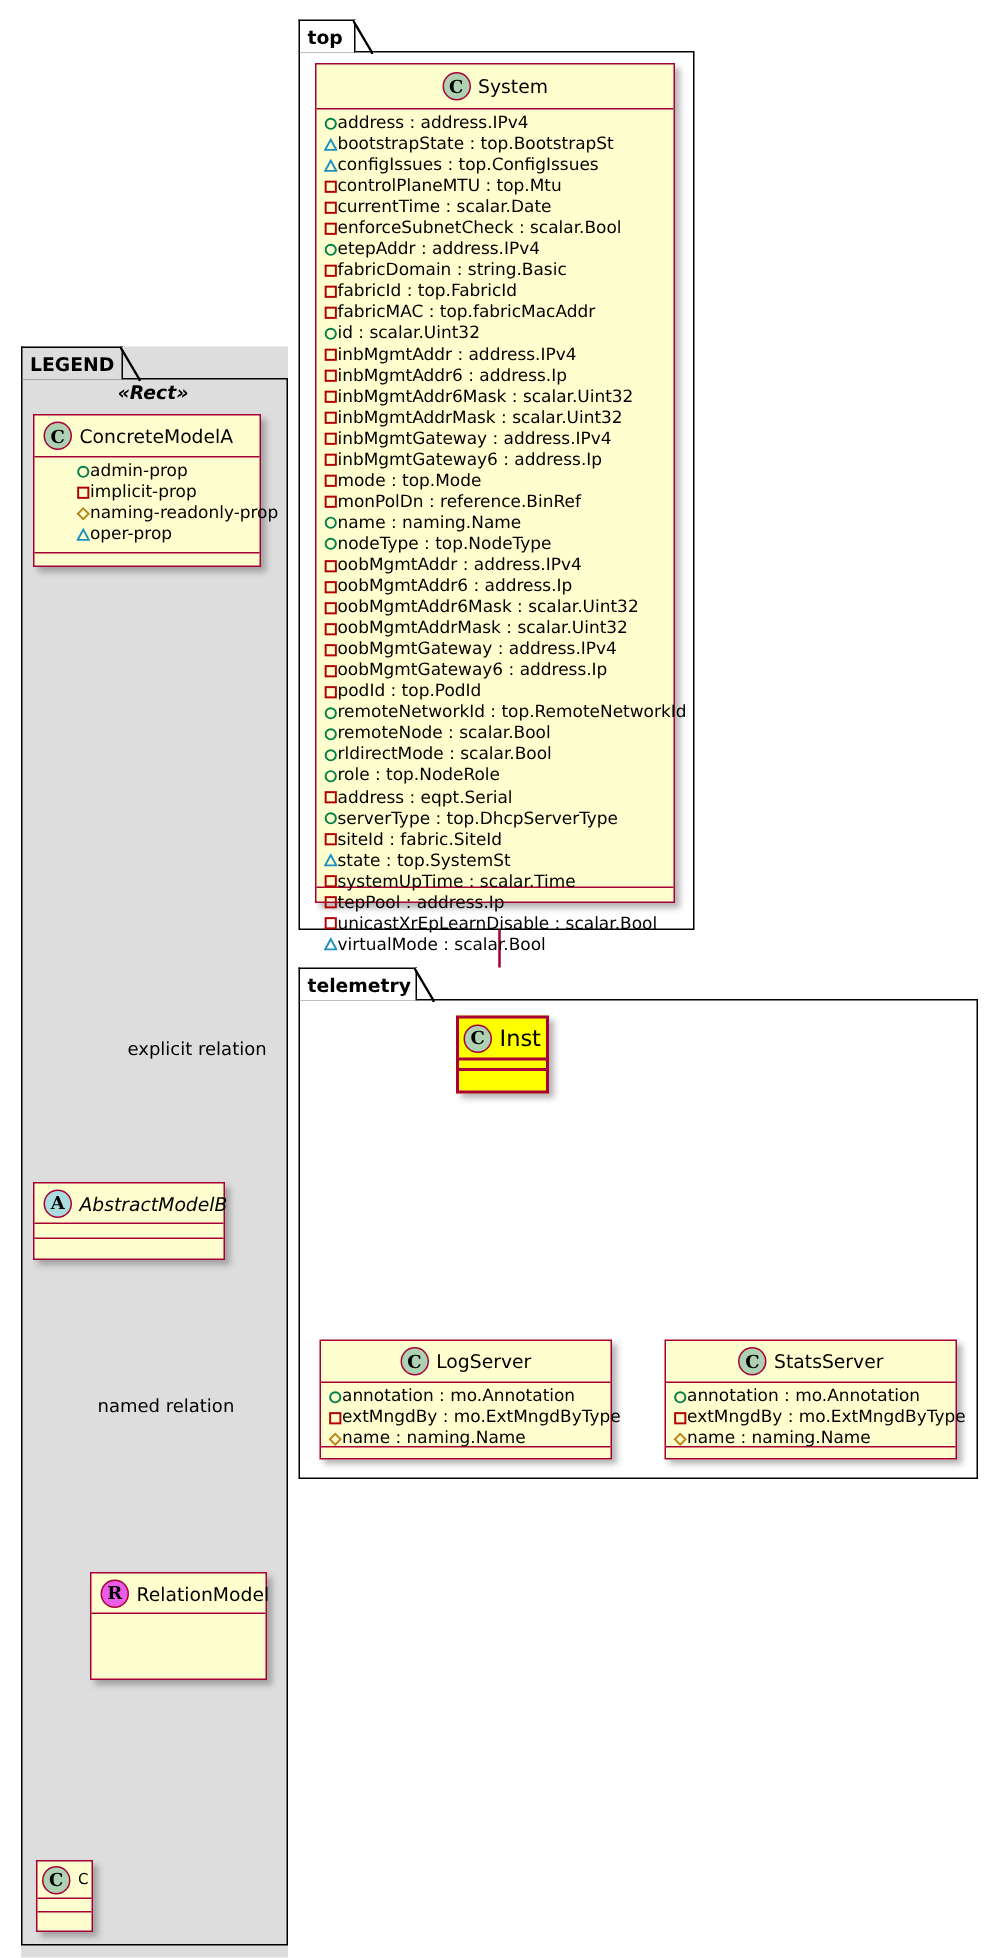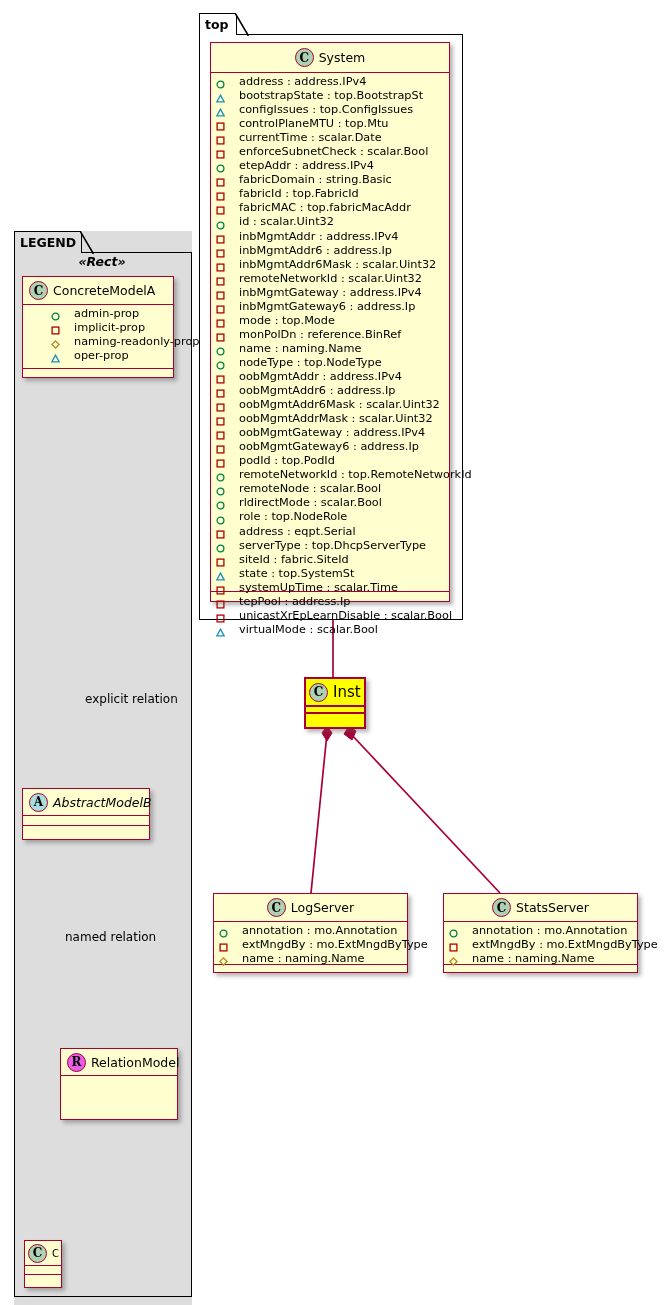--- a/index.html
+++ b/index.html
@@ -107,22 +107,22 @@
   }
   .cls.hl .cls-attrs { border-bottom-width: 2px; padding: 0; height: 7px; }
   .cls-methods {
     box-sizing: border-box;
     height: 9px;
   }
   .cls.hl .cls-methods { height: 7px; }
 
   .attr {
     display: flex;
-    align-items: flex-end;
-    gap: 14px;
+    align-items: center;
+    gap: 0;
     font-size: 11.3px;
     line-height: 14.05px;
     color: #000000;
     white-space: nowrap;
   }
   .attr-text { display: inline-block; }
 
   
   .stereo {
     position: absolute;
@@ -426,21 +426,21 @@
             </svg>
           </span>
           <span class="attr-text">inbMgmtAddr6Mask : scalar.Uint32</span>
         </div>
         <div class="attr">
           <span class="mk">
             <svg width="9" height="9" viewBox="0 0 9 9">
               <rect x="1.1" y="1.1" width="6.8" height="6.8" fill="none" stroke="#B00000" stroke-width="1.3"></rect>
             </svg>
           </span>
-          <span class="attr-text">remoteNetworkId : scalar.Uint32</span>
+          <span class="attr-text">inbMgmtAddrMask : scalar.Uint32</span>
         </div>
         <div class="attr">
           <span class="mk">
             <svg width="9" height="9" viewBox="0 0 9 9">
               <rect x="1.1" y="1.1" width="6.8" height="6.8" fill="none" stroke="#B00000" stroke-width="1.3"></rect>
             </svg>
           </span>
           <span class="attr-text">inbMgmtGateway : address.IPv4</span>
         </div>
         <div class="attr">
@@ -632,20 +632,33 @@
             <svg width="9" height="9" viewBox="0 0 9 9">
               <path d="M4.5,1.1 L8.2,7.9 L0.8,7.9 Z" fill="none" stroke="#1E90C0" stroke-width="1.3"></path>
             </svg>
           </span>
           <span class="attr-text">virtualMode : scalar.Bool</span>
         </div>
       </div>
     <div class="cls-methods"></div>
   </div>
 
+  <div class="pkg" style="left:199px; top:645px; width:453px; height:341px; background:#FFFFFF;">
+    <div class="pkg-shadow" style="left:5px; top:5px; width:453px; height:341px;"></div>
+    <div class="pkg-tab" style="width:79px; background:#FFFFFF;">
+      <span>telemetry</span>
+      <span class="pkg-tab-notch">
+        <svg width="14" height="24" viewBox="0 0 14 24">
+          <path d="M0,0 L13,22 L13,0 Z" fill="#FFFFFF" stroke="none"></path>
+          <path d="M0,0 L13,22 L13,23.5" fill="none" stroke="#000000" stroke-width="1.6"></path>
+        </svg>
+      </span>
+    </div>
+    <div class="pkg-body" style="left:0; top:21px; width:453px; height:320px; background:#FFFFFF;"></div>
+  </div>
 
   <div class="cls hl" style="left:304px; top:677px; width:62px; height:52px;">
     <div class="cls-title left" style="height:28px; padding:3px 3px;">
       <span class="cicon c">C</span>
       <span style="font-size:15px;">Inst</span>
     </div>
     <div class="cls-attrs"></div>
     <div class="cls-methods"></div>
   </div>
 

